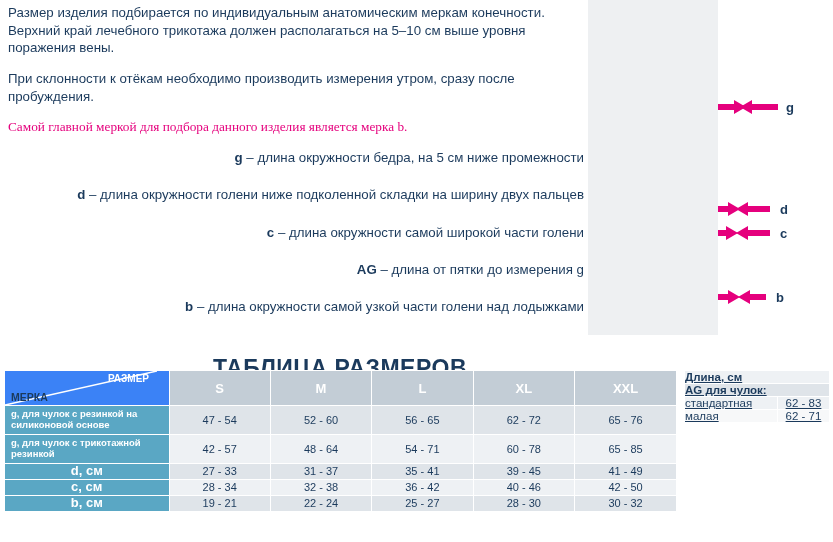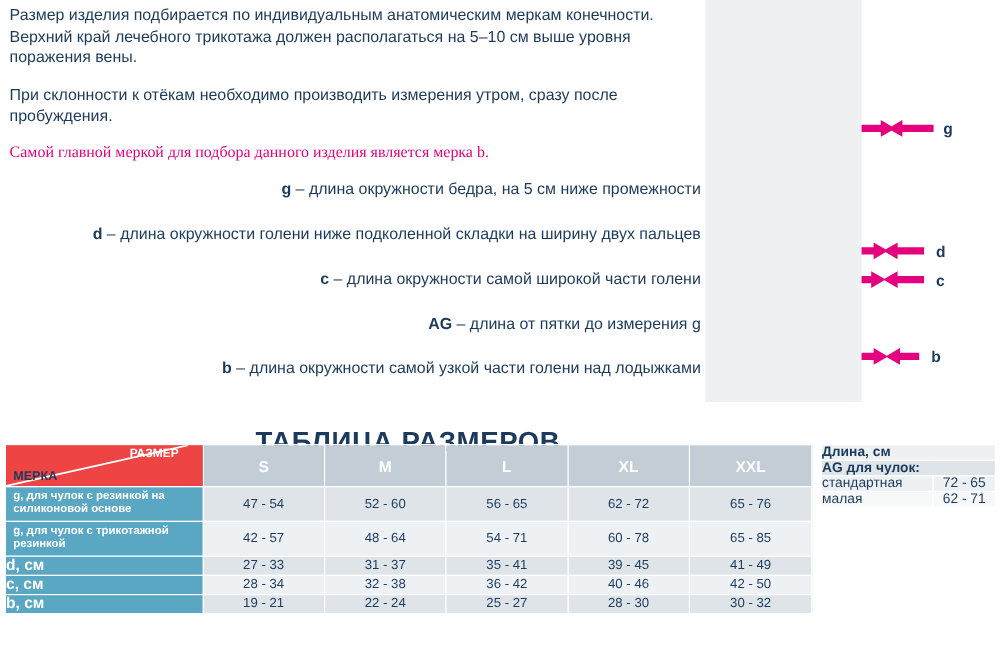--- a/index.html
+++ b/index.html
@@ -94,21 +94,21 @@
     border: 1px solid #ffffff;
     padding: 0;
   }
   .mt-head {
     background: #c3cdd6;
     height: 34px;
   }
   .mt-head .corner {
     width: 152px;
     position: relative;
-    background: #ef4444;
+    background: #3b82f6;
     color: #1b3a5c;
   }
   .corner-inner {
     position: relative;
     width: 152px;
     height: 34px;
   }
   .corner-inner .lbl-razmer {
     position: absolute;
     right: 8px;
@@ -147,21 +147,21 @@
     width: 152px;
     font-size: 11px;
     line-height: 1.15;
   }
   .row-label.small {
     font-size: 9.5px;
     font-weight: bold;
     padding: 3px 6px;
   }
   .row-label.center {
-    text-align: left;
+    text-align: center;
     font-size: 13px;
   }
   .val {
     text-align: center;
     font-size: 11px;
     color: #1b3a5c;
     padding: 6px 0;
   }
   .band-a { background: #dfe4e9; }
   .band-b { background: #eef1f4; }
@@ -170,20 +170,21 @@
   .len-table {
     position: absolute;
     left: 684px;
     top: 370px;
     width: 146px;
     font-size: 11.5px;
   }
   .len-table td, .len-table th {
     border: 1px solid #ffffff;
     padding: 0;
+    text-decoration: underline;
   }
   .len-head {
     background: #eef1f4;
     color: #1b3a5c;
     font-weight: bold;
     font-size: 11.5px;
     text-align: left;
     padding: 9px 8px;
   }
   .len-sub {
@@ -357,21 +358,21 @@
   <table class="len-table">
     <tbody>
       <tr>
         <td class="len-head" colspan="2">Длина, см</td>
       </tr>
       <tr>
         <td class="len-sub" colspan="2">AG для чулок:</td>
       </tr>
       <tr>
         <td class="len-name">стандартная</td>
-        <td class="len-val">72 - 65</td>
+        <td class="len-val">62 - 83</td>
       </tr>
       <tr>
         <td class="len-name alt">малая</td>
         <td class="len-val alt">62 - 71</td>
       </tr>
     </tbody>
   </table>
 
 </div>
 

